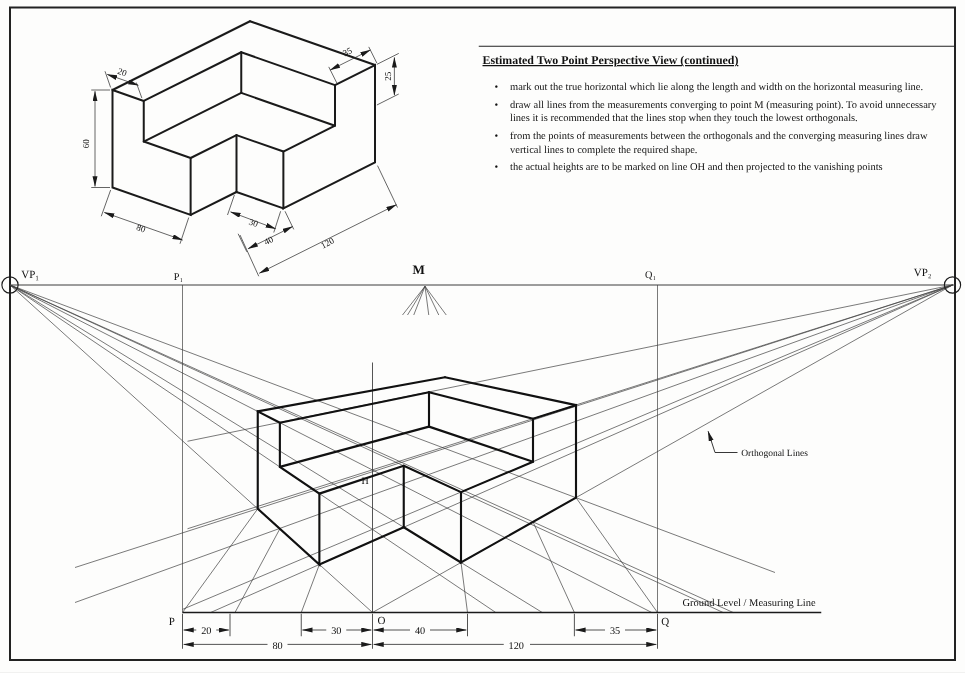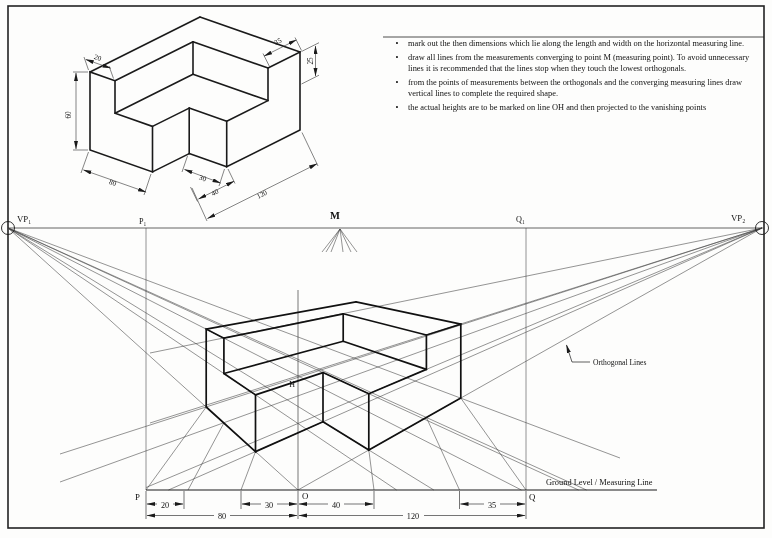--- a/index.html
+++ b/index.html
@@ -210,23 +210,24 @@
       <text class="txt" x="140" y="500" font-size="8.8" text-anchor="end">P</text>
       <text class="txt" x="302" y="499" font-size="8.8">O</text>
       <text class="txt" x="529" y="500" font-size="8.8">Q</text>
       <text class="txt" x="546" y="485" font-size="8.4">Ground Level / Measuring Line</text>
       <text class="txt" x="593" y="365" font-size="7.6">Orthogonal Lines</text>
     </g>
   </g>
 </svg>
 
 <div id="instr">
-  <div class="b">
-    <span class="bullet">•</span>
-    <span class="btxt">mark out the then dimensions which lie along the length and width on the horizontal measuring line.</span>
+  <div class="title">Estimated Two Point Perspective View (continued)</div>
+  <div class="b">
+    <span class="bullet">•</span>
+    <span class="btxt">mark out the true horizontal which lie along the length and width on the horizontal measuring line.</span>
   </div>
   <div class="b">
     <span class="bullet">•</span>
     <span class="btxt">draw all lines from the measurements converging to point M (measuring point).  To avoid unnecessary lines it is recommended that the lines stop when they touch the lowest orthogonals.</span>
   </div>
   <div class="b">
     <span class="bullet">•</span>
     <span class="btxt">from the points of measurements between the orthogonals and the converging measuring lines draw vertical lines to complete the required shape.</span>
   </div>
   <div class="b">

